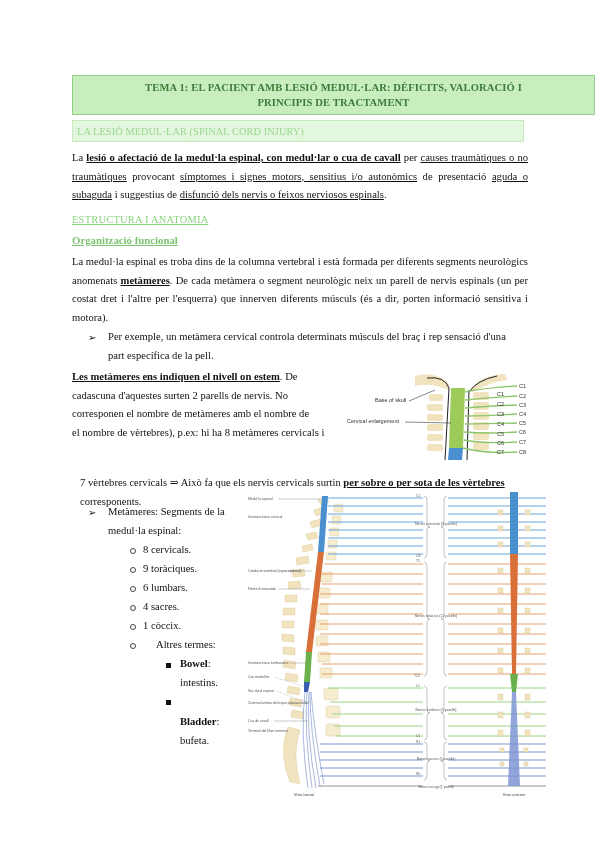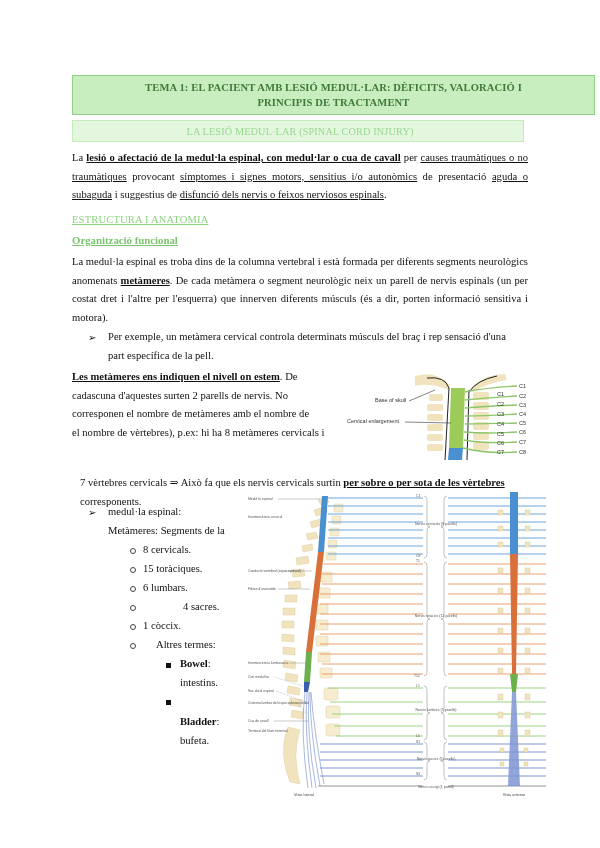--- a/index.html
+++ b/index.html
@@ -6,21 +6,21 @@
   body { width: 600px; height: 848px; position: relative; overflow: hidden;
          font-family: "Liberation Serif", "DejaVu Serif", serif; color: #111; }
   .page { position: absolute; left: 0; top: 0; width: 600px; height: 848px; }
 
   .title-box { position: absolute; left: 72px; top: 75px; width: 523px; height: 40px;
     background: #c8eec0; border: 1.5px solid #8fd284; text-align: center;
     font-weight: bold; font-size: 10.6px; line-height: 15px; color: #3e7a38;
     padding-top: 4px; box-sizing: border-box; letter-spacing: 0.1px; }
   .sub-box { position: absolute; left: 72px; top: 120px; width: 452px; height: 22px;
     background: #e3f6de; border: 1px solid #c5ebbd; font-size: 10.3px;
-    color: #9ad890; line-height: 22px; padding-left: 4px; box-sizing: border-box; letter-spacing: 0.1px; text-align: center; }
+    color: #9ad890; line-height: 22px; padding-left: 4px; box-sizing: border-box; letter-spacing: 0.1px; }
 
   .para { position: absolute; left: 72px; width: 456px; font-size: 10.6px;
     line-height: 18.5px; text-align: justify; }
   .u { text-decoration: underline; }
   .b { font-weight: bold; }
 
   .h-struct { position: absolute; left: 72px; top: 214px; font-size: 10.5px;
     color: #8cd47f; text-decoration: underline; letter-spacing: 0.2px; }
   .h-org { position: absolute; left: 72px; top: 234px; font-size: 10.8px;
     color: #7bc36e; font-weight: bold; text-decoration: underline; }
@@ -133,32 +133,32 @@
         <text x="30" y="34">Base of skull</text>
         <text x="2" y="55">Cervical enlargement</text>
       </g>
       <path d="M64 33 L90 22" stroke="#333" stroke-width="0.6"></path>
       <path d="M60 54 L106 55" stroke="#333" stroke-width="0.6"></path>
     </svg>
   </div>
 
   <div class="arrow" style="left:88px; top:507px;">➢</div>
   <div class="bul-text" style="left:108px; top:503px;">
+    <div>Metàmeres: Segments de la</div>
     <div>medul·la espinal:</div>
-    <div>Metàmeres: Segments de la</div>
   </div>
 
   <div class="circle" style="left:130px; top:548px;"></div>
   <div class="bul-text" style="left:143px; top:541px;">8 cervicals.</div>
   <div class="circle" style="left:130px; top:567px;"></div>
-  <div class="bul-text" style="left:143px; top:560px;">15 toràciques.</div>
+  <div class="bul-text" style="left:143px; top:560px;">9 toràciques.</div>
   <div class="circle" style="left:130px; top:586px;"></div>
   <div class="bul-text" style="left:143px; top:579px;">6 lumbars.</div>
   <div class="circle" style="left:130px; top:605px;"></div>
-  <div class="bul-text" style="left:143px; top:598px;margin-left:40px;">4 sacres.</div>
+  <div class="bul-text" style="left:143px; top:598px;">4 sacres.</div>
   <div class="circle" style="left:130px; top:624px;"></div>
   <div class="bul-text" style="left:143px; top:617px;">1 còccix.</div>
   <div class="circle" style="left:130px; top:643px;"></div>
   <div class="bul-text" style="left:143px; top:636px;margin-left:13px;">Altres termes:</div>
 
   <div class="square" style="left:166px; top:663px;"></div>
   <div class="bul-text" style="left:180px; top:655px;">
     <div><span class="b">Bowel</span><span>:</span></div>
     <div>intestins.</div>
   </div>

